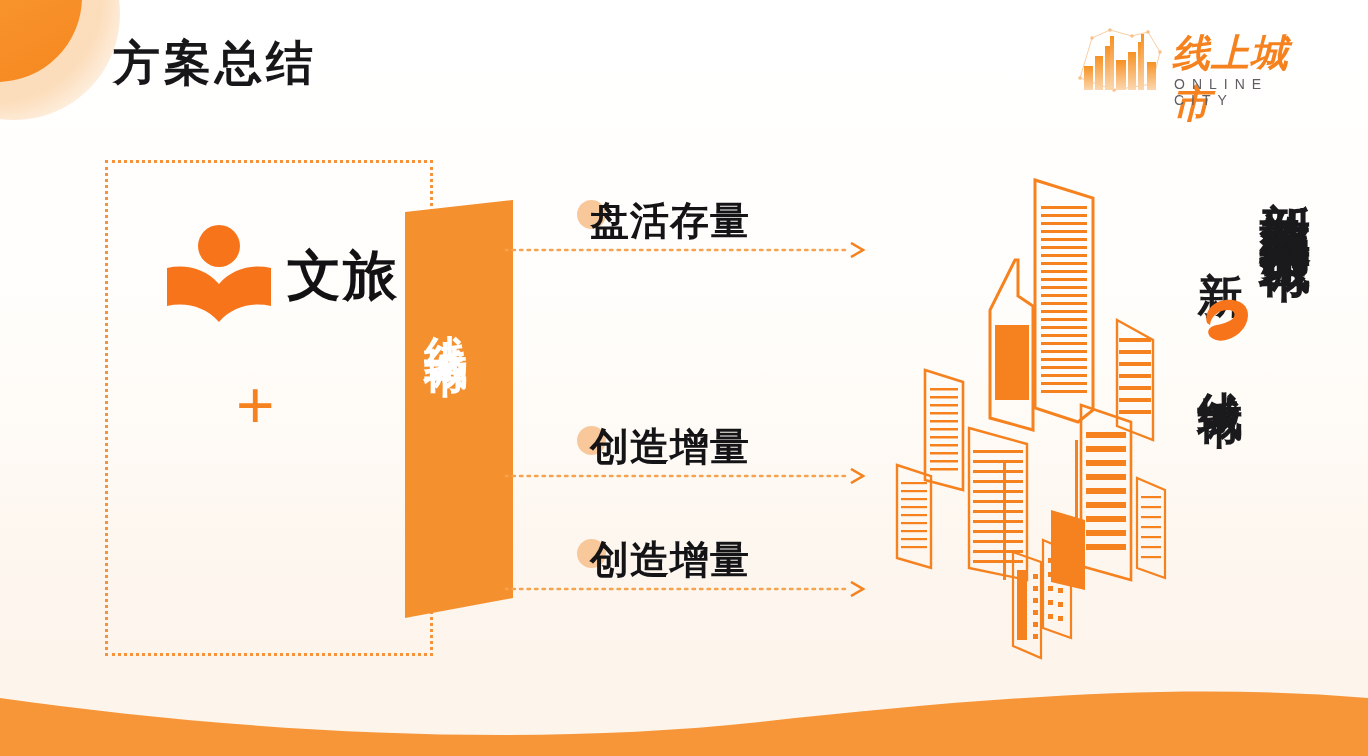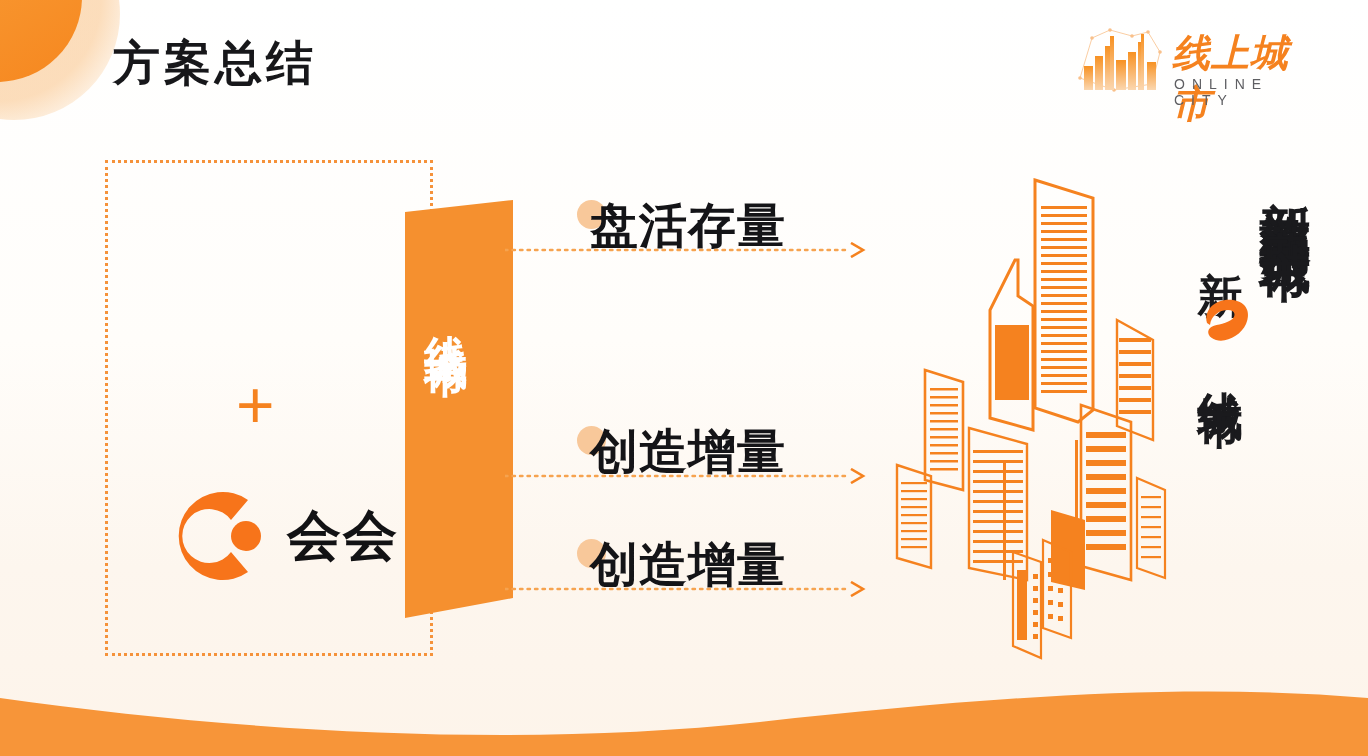--- a/index.html
+++ b/index.html
@@ -79,21 +79,21 @@
   }
 
   
   .bullet-item { position:absolute; left:505px; width:370px; height:90px; }
   .bullet-dot {
     position:absolute; left:72px; top:2px; width:29px; height:29px;
     border-radius:50%; background:#f8c89a;
   }
   .bullet-label {
     position:absolute; left:85px; top:-4px;
-    font-size:48px; font-weight:bold; color:#141417;
+    font-size:39px; font-weight:bold; color:#141417;
     letter-spacing:1px; white-space:nowrap; font-family:"DejaVu Serif", serif;
   }
   .bullet-line { position:absolute; left:0; top:44px; width:362px; height:16px; }
 
   
   .city { position:absolute; left:885px; top:160px; width:300px; height:520px; }
 
   
   .vtext {
     position:absolute; writing-mode:vertical-rl; text-orientation:upright;
@@ -145,32 +145,32 @@
         <rect x="67" y="12" width="3" height="56"></rect>
         <rect x="73" y="40" width="9" height="28"></rect>
       </g>
     </svg>
     <div class="brand-word">线上城市</div>
     <div class="brand-sub">ONLINE CITY</div>
   </div>
 
   <div class="dotted-box"></div>
 
-
-  <div class="plus-sign">+</div>
-
-  <div class="logo-row row-huihui">
+  <div class="logo-row row-wenlv">
     <div class="logo-mark">
       <svg viewBox="0 0 112 108" width="112" height="108">
-        <path d="M85 18 A44 44 0 1 0 85 90 L68 70 A27 27 0 1 1 68 38 Z" fill="#f7741a"></path>
-        <circle cx="83" cy="54" r="15" fill="#f7741a"></circle>
+        <circle cx="56" cy="24" r="21" fill="#f7741a"></circle>
+        <path d="M4 46 C22 42 42 46 56 62 C70 46 90 42 108 46 L108 84 C90 80 70 84 56 100 C42 84 22 80 4 84 Z" fill="#f7741a"></path>
       </svg>
     </div>
-    <div class="logo-text">会会</div>
-  </div>
+    <div class="logo-text">文旅</div>
+  </div>
+
+  <div class="plus-sign">+</div>
+
 
   <svg class="banner" viewBox="0 0 125 430" preserveAspectRatio="none">
     <polygon points="10,12 118,0 118,398 10,418" fill="#f5902f"></polygon>
   </svg>
   <div class="banner-text">线上城市</div>
 
   <div class="bullet-item" style="top:198px">
     <div class="bullet-dot"></div>
     <div class="bullet-label">盘活存量</div>
     <svg class="bullet-line" viewBox="0 0 362 16">

